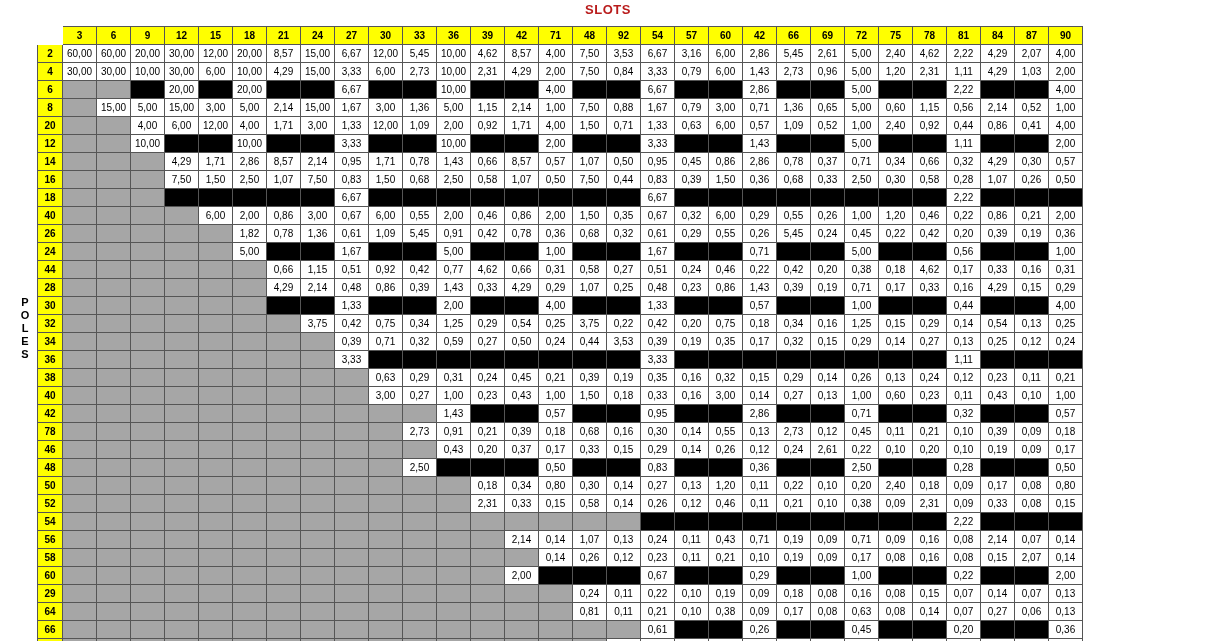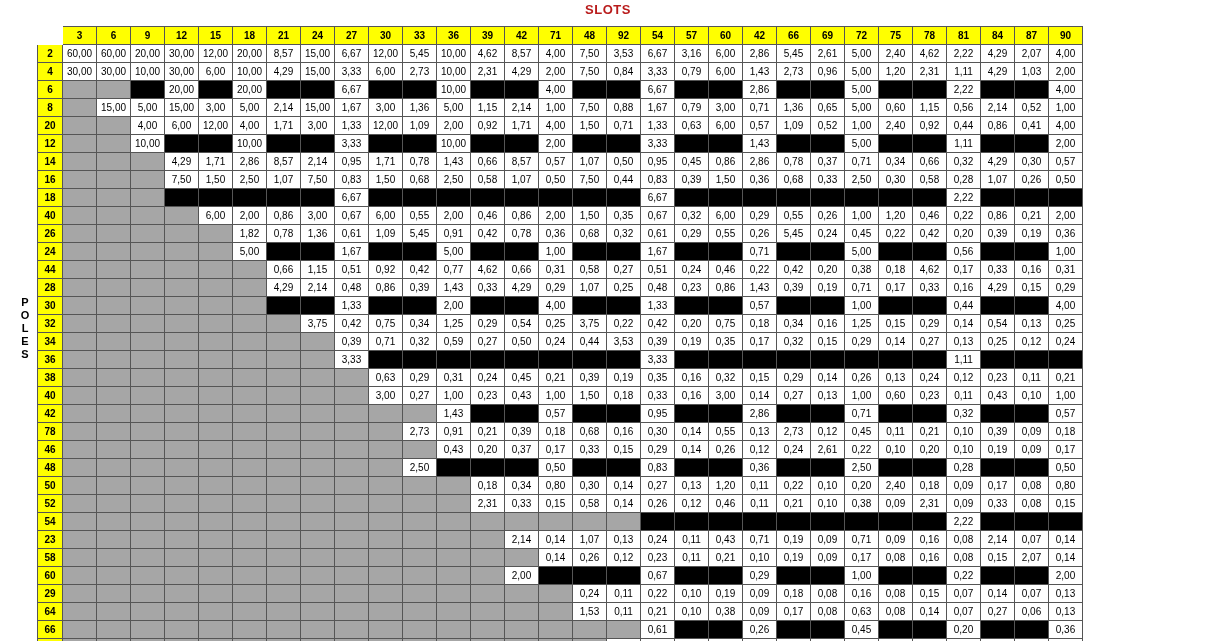--- a/index.html
+++ b/index.html
@@ -973,21 +973,21 @@
           <td class="cell black"></td>
           <td class="cell black"></td>
           <td class="cell black"></td>
           <td class="cell black"></td>
           <td class="cell">2,22</td>
           <td class="cell black"></td>
           <td class="cell black"></td>
           <td class="cell black"></td>
         </tr>
         <tr>
-          <th class="rowhead">23</th>
+          <th class="rowhead">56</th>
           <td class="cell grey"></td>
           <td class="cell grey"></td>
           <td class="cell grey"></td>
           <td class="cell grey"></td>
           <td class="cell grey"></td>
           <td class="cell grey"></td>
           <td class="cell grey"></td>
           <td class="cell grey"></td>
           <td class="cell grey"></td>
           <td class="cell grey"></td>
@@ -1121,21 +1121,21 @@
           <td class="cell grey"></td>
           <td class="cell grey"></td>
           <td class="cell grey"></td>
           <td class="cell grey"></td>
           <td class="cell grey"></td>
           <td class="cell grey"></td>
           <td class="cell grey"></td>
           <td class="cell grey"></td>
           <td class="cell grey"></td>
           <td class="cell grey"></td>
-          <td class="cell">1,53</td>
+          <td class="cell">0,81</td>
           <td class="cell">0,11</td>
           <td class="cell">0,21</td>
           <td class="cell">0,10</td>
           <td class="cell">0,38</td>
           <td class="cell">0,09</td>
           <td class="cell">0,17</td>
           <td class="cell">0,08</td>
           <td class="cell">0,63</td>
           <td class="cell">0,08</td>
           <td class="cell">0,14</td>

